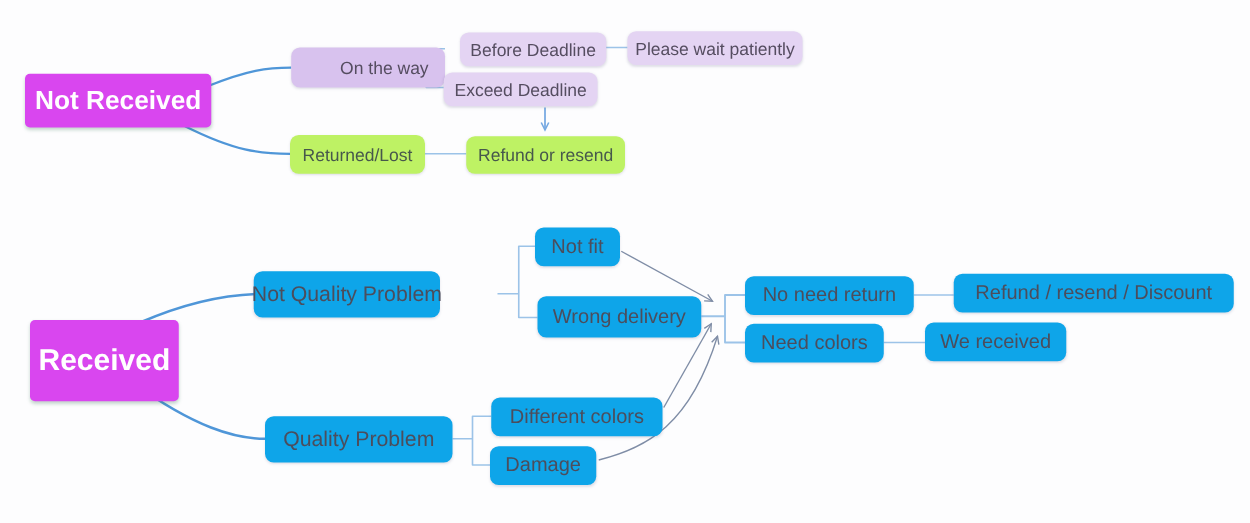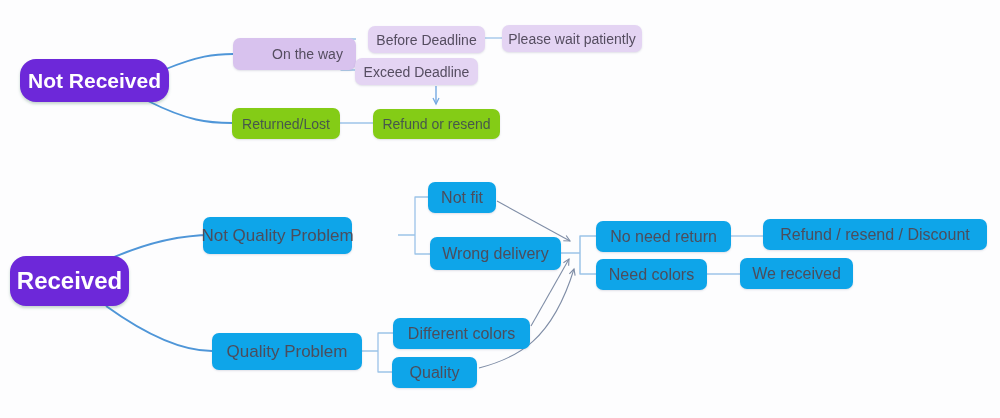--- a/index.html
+++ b/index.html
@@ -9,27 +9,27 @@
     font-family:"Liberation Sans", sans-serif;
   }
   svg.wires { position:absolute; left:0; top:0; width:1000px; height:418px; }
   .node {
     position:absolute; display:flex; align-items:center; justify-content:center;
     border-radius:7px; white-space:nowrap; color:#4d4e58;
     box-shadow:0 1px 2px rgba(90,90,130,0.18);
     cursor:default;
   }
   .root {
-    background:#6d28d9; color:#ffffff; font-weight:600; border-radius:16px;
+    background:#d946ef; color:#ffffff; font-weight:600; border-radius:4px;
     box-shadow:0 2px 3px rgba(50,110,80,0.28);
     text-align:center;
   }
   .lav     { background:#e4d4f3; color:#554d60; }
   .lavdeep { background:#d8c2ee; color:#554d60;padding-left:26px; }
-  .grn     { background:#84cc16; color:#47584c; }
+  .grn     { background:#bef264; color:#47584c; }
   .peri    { background:#0ea5e9; color:#4c4d5c; }
 </style>
 </head>
 <body>
 
 <div class="canvas">
 
   <svg class="wires" viewBox="0 0 1000 418" xmlns="http://www.w3.org/2000/svg">
     <defs>
       <marker id="arrowGray" markerUnits="userSpaceOnUse" markerWidth="10" markerHeight="10" refX="7" refY="4" orient="auto">
@@ -67,33 +67,33 @@
   <div class="node lav" style="left:368px; top:26px; width:117px; height:27px; font-size:14px;">Before Deadline</div>
 
   <div class="node lav" style="left:502px; top:25px; width:140px; height:27px; font-size:14px;">Please wait patiently</div>
 
   <div class="node lav" style="left:355px; top:58px; width:123px; height:27px; font-size:14px;">Exceed Deadline</div>
 
   <div class="node grn" style="left:232px; top:108px; width:108px; height:31px; font-size:14px;">Returned/Lost</div>
 
   <div class="node grn" style="left:373px; top:109px; width:127px; height:30px; font-size:14px;">Refund or resend</div>
 
-  <div class="node root" style="left:10px; top:256px; width:119px; height:50px; font-size:24px;">Received</div>
+  <div class="node root" style="left:24px; top:256px; width:119px; height:65px; font-size:24px;">Received</div>
 
   <div class="node peri" style="left:203px; top:217px; width:149px; height:37px; font-size:17px;">Not Quality Problem</div>
 
   <div class="node peri" style="left:428px; top:182px; width:68px; height:31px; font-size:16px;">Not fit</div>
 
   <div class="node peri" style="left:430px; top:237px; width:131px; height:33px; font-size:16px;">Wrong delivery</div>
 
   <div class="node peri" style="left:212px; top:333px; width:150px; height:37px; font-size:17px;">Quality Problem</div>
 
   <div class="node peri" style="left:393px; top:318px; width:137px; height:31px; font-size:16px;">Different colors</div>
 
-  <div class="node peri" style="left:392px; top:357px; width:85px; height:31px; font-size:16px;">Quality</div>
+  <div class="node peri" style="left:392px; top:357px; width:85px; height:31px; font-size:16px;">Damage</div>
 
   <div class="node peri" style="left:596px; top:221px; width:135px; height:31px; font-size:16px;">No need return</div>
 
   <div class="node peri" style="left:763px; top:219px; width:224px; height:31px; font-size:16px;">Refund / resend / Discount</div>
 
   <div class="node peri" style="left:596px; top:259px; width:111px; height:31px; font-size:16px;">Need colors</div>
 
   <div class="node peri" style="left:740px; top:258px; width:113px; height:31px; font-size:16px;">We received</div>
 
 </div>

